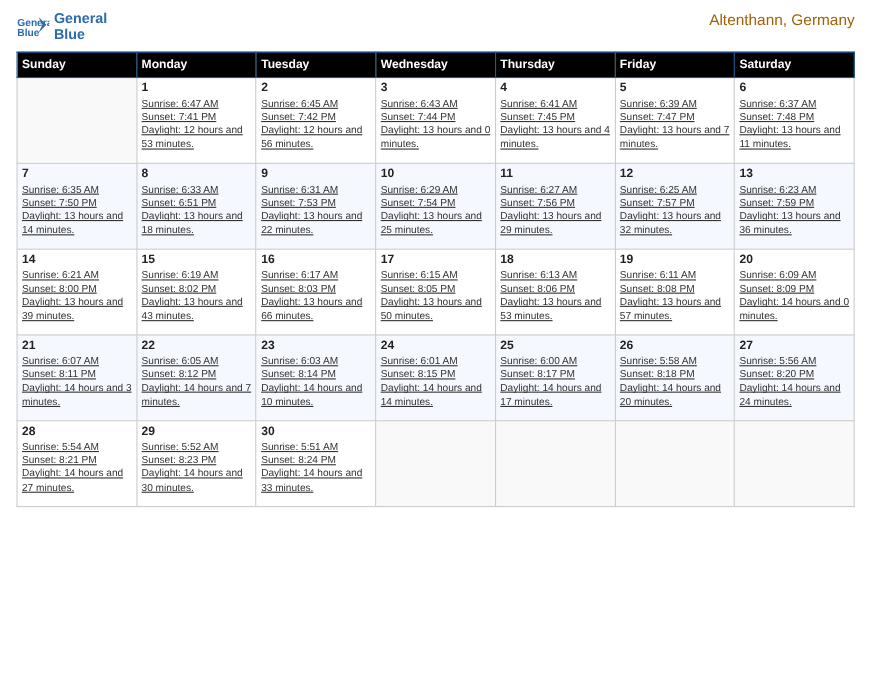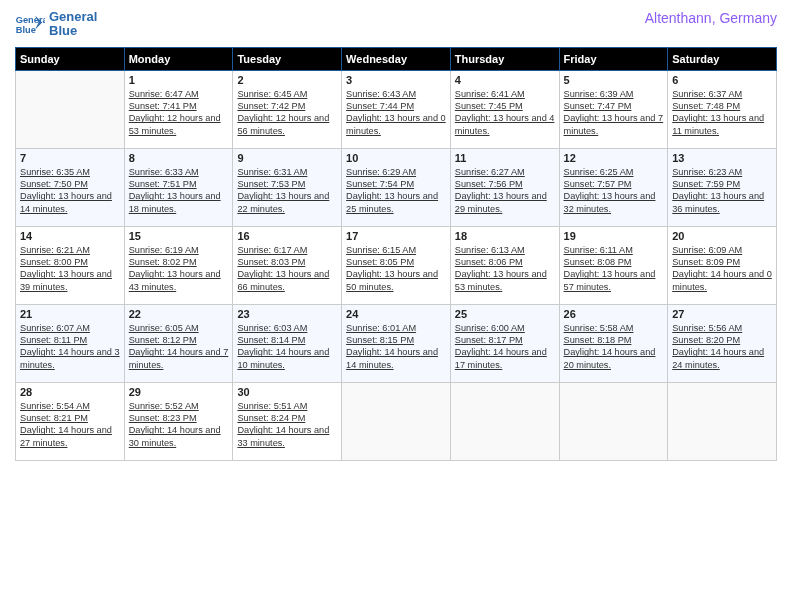--- a/index.html
+++ b/index.html
@@ -34,21 +34,21 @@
     .title-block {
       text-align: right;
     }
     .title-block h1 {
       font-size: 28px;
       color: #1a1a2e;
       font-weight: bold;
     }
     .title-block h2 {
       font-size: 14px;
-      color: #8b5cf6;
+      color: #a16207;
       font-weight: normal;
     }
     .calendar {
       width: 100%;
       border-collapse: collapse;
       font-size: 10px;
     }
     .calendar th {
       background: #000000;
       color: #fff;
@@ -181,21 +181,21 @@
         <div class="day-info">
           <span>Sunrise: 6:35 AM</span><br>
           <span>Sunset: 7:50 PM</span><br>
           <span>Daylight: 13 hours and 14 minutes.</span>
         </div>
           </td>
           <td>
             <span class="day-num">8</span>
         <div class="day-info">
           <span>Sunrise: 6:33 AM</span><br>
-          <span>Sunset: 7:51 PM</span><br>
+          <span>Sunset: 6:51 PM</span><br>
           <span>Daylight: 13 hours and 18 minutes.</span>
         </div>
           </td>
           <td>
             <span class="day-num">9</span>
         <div class="day-info">
           <span>Sunrise: 6:31 AM</span><br>
           <span>Sunset: 7:53 PM</span><br>
           <span>Daylight: 13 hours and 22 minutes.</span>
         </div>

